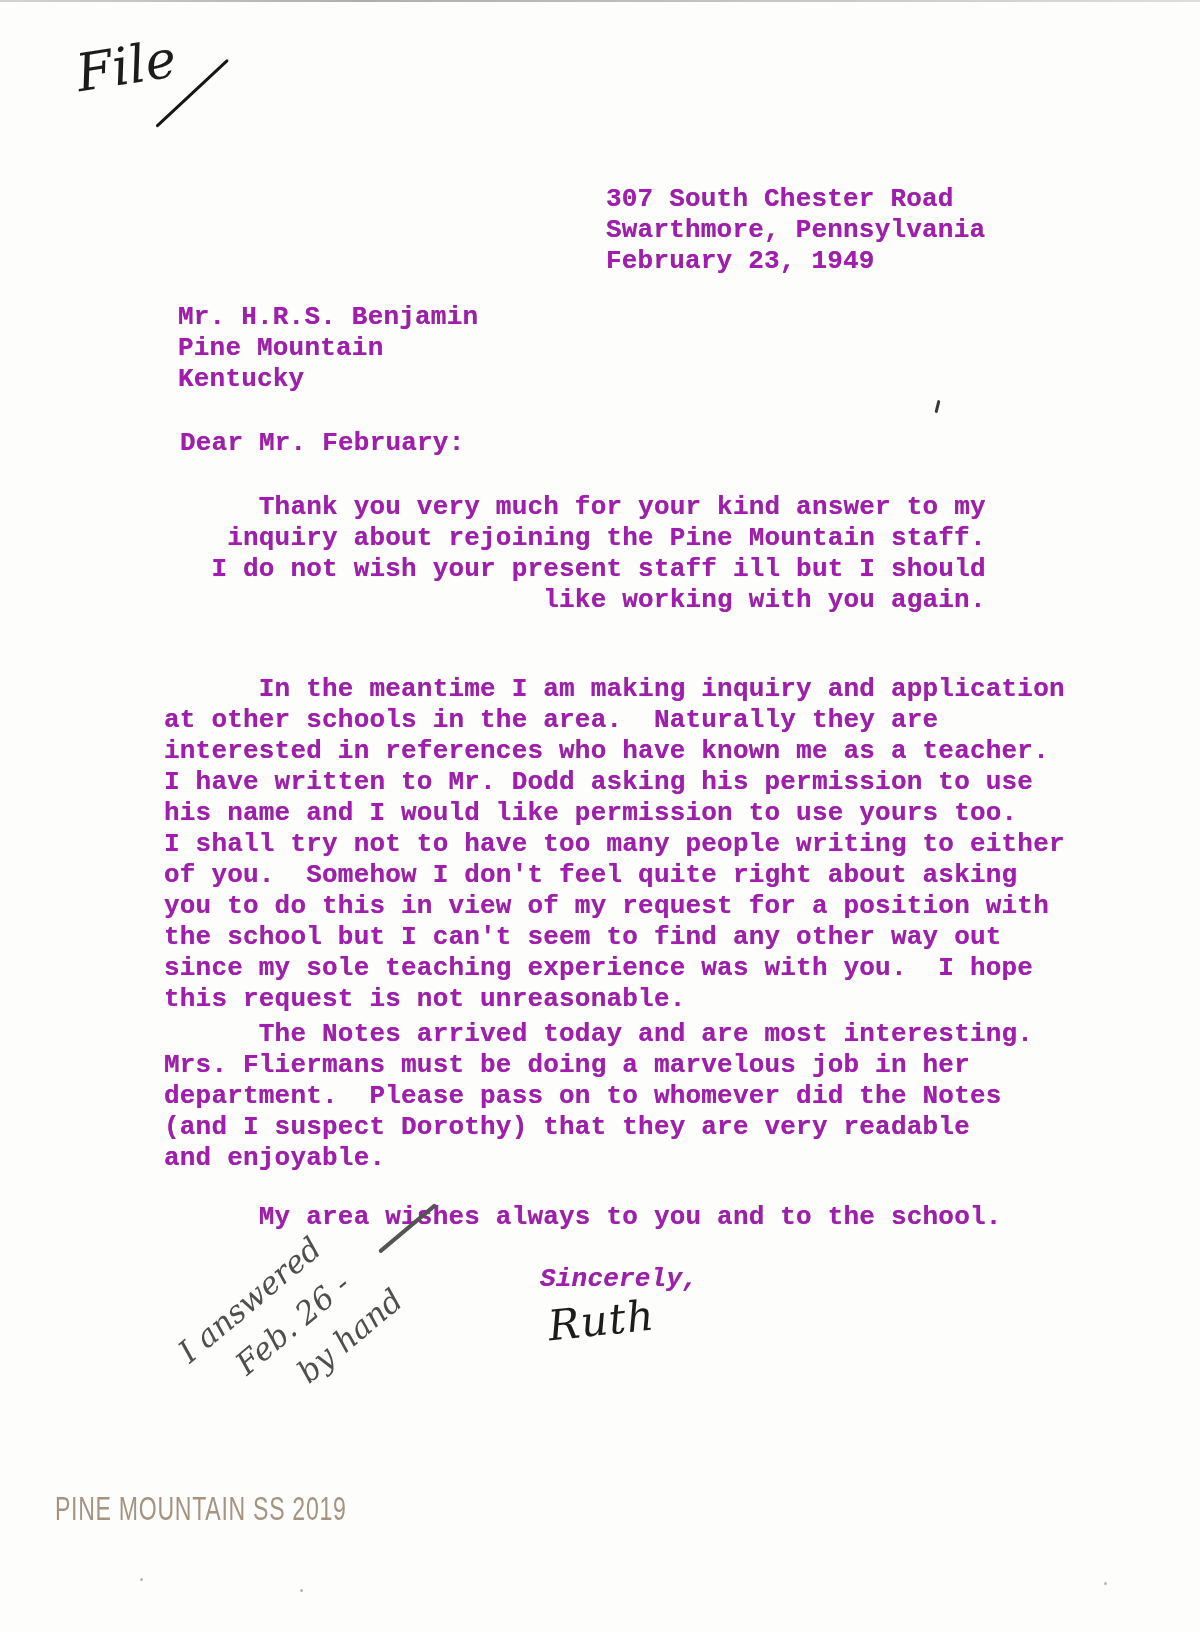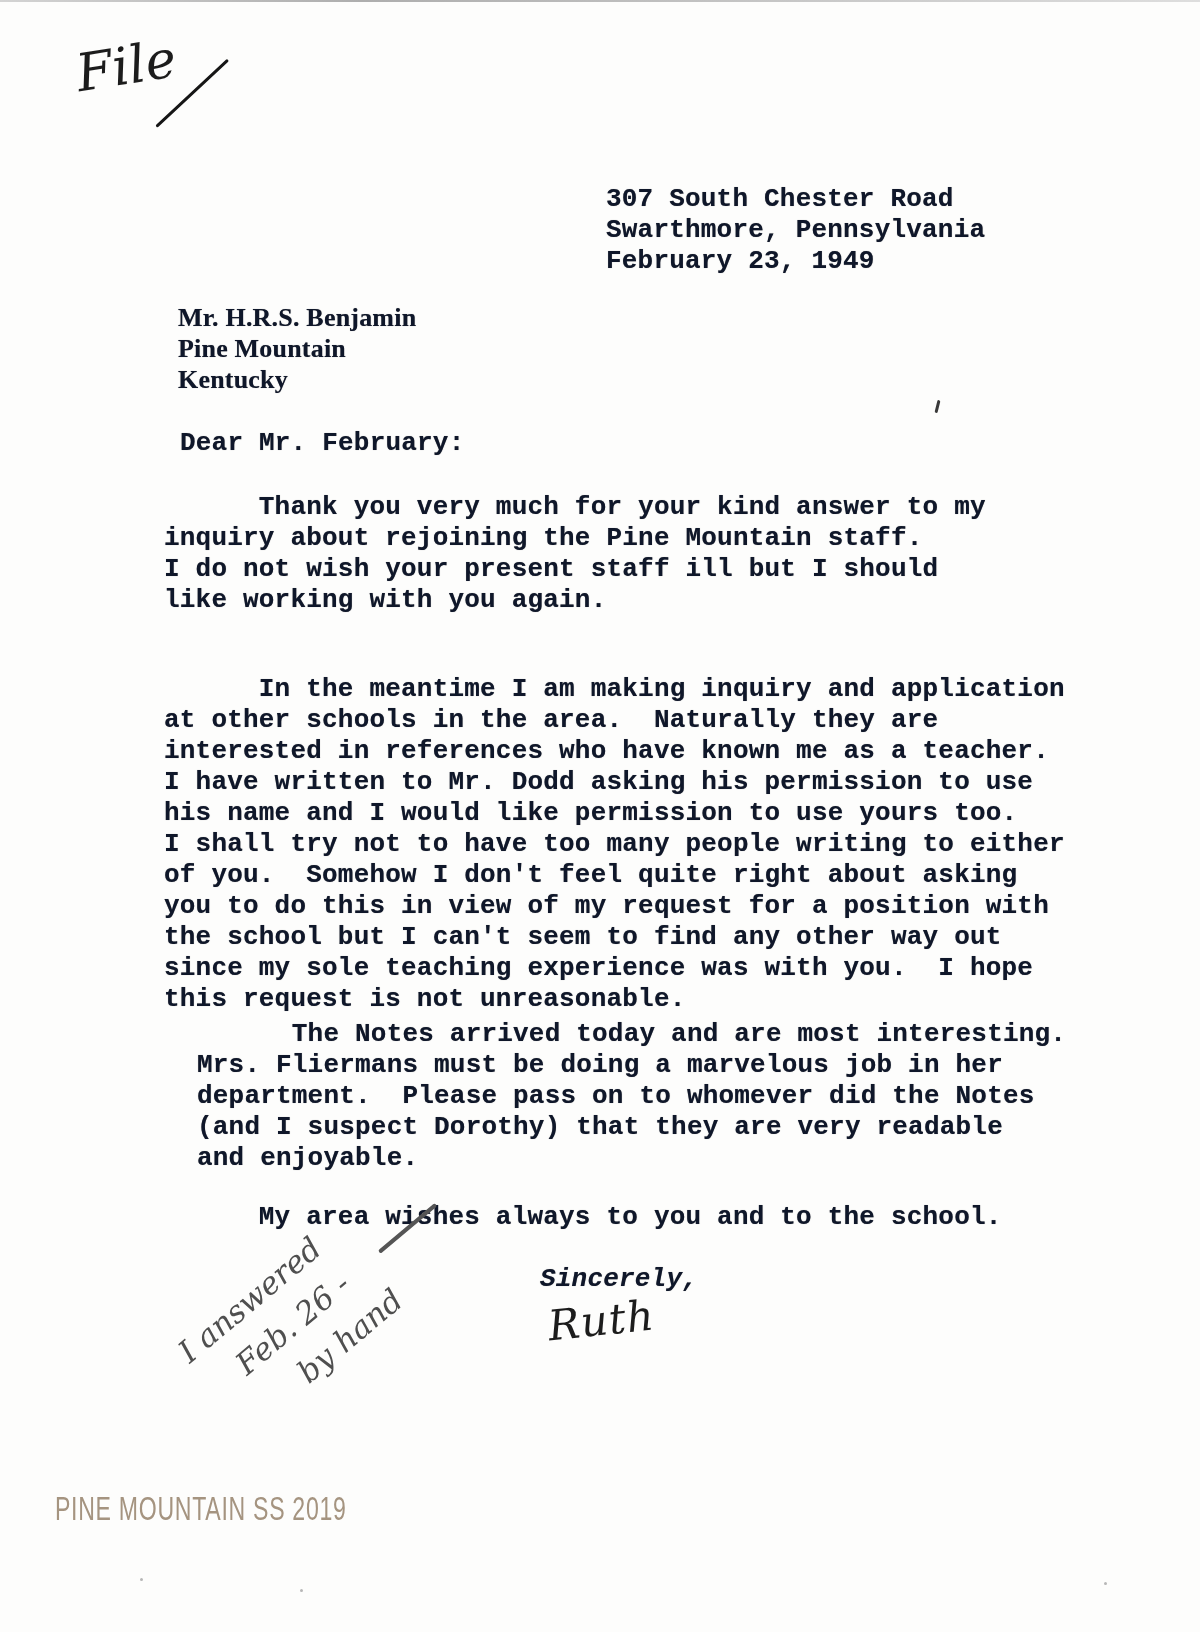--- a/index.html
+++ b/index.html
@@ -12,31 +12,31 @@
     position:absolute;left:0;top:0;width:1200px;height:2px;
     background:linear-gradient(90deg,#c9c9c9,#9a9a9a 30%,#bdbdbd 70%,#d6d6d6);
     opacity:.8;
   }
   .typed{
     position:absolute;
     font-family:"Liberation Mono", monospace;
     font-weight:bold;
     font-size:26px;
     line-height:31px;
-    color:#0f172a;
+    color:#a21caf;
     white-space:pre;
     letter-spacing:.2px;
     text-shadow:0 0 .7px rgba(20,18,16,.55);
   }
   .sender-address{left:606px;top:184px;}
-  .recipient{left:178px;top:302px;font-family:Liberation Serif, serif;}
+  .recipient{left:178px;top:302px;}
   .salutation{left:180px;top:428px;}
-  .para-1{left:164px;top:492px;}
+  .para-1{left:164px;top:492px;text-align:right;}
   .para-2{left:164px;top:674px;}
-  .para-3{left:164px;top:1019px;margin-left:33px;}
+  .para-3{left:164px;top:1019px;}
   .para-4{left:164px;top:1202px;}
   .closing{left:540px;top:1264px;font-style:italic;}
   .hand{
     position:absolute;
     font-family:"DejaVu Serif", serif;
     font-style:italic;
     color:#1c1c1c;
   }
   .file-note{
     left:72px;top:44px;

